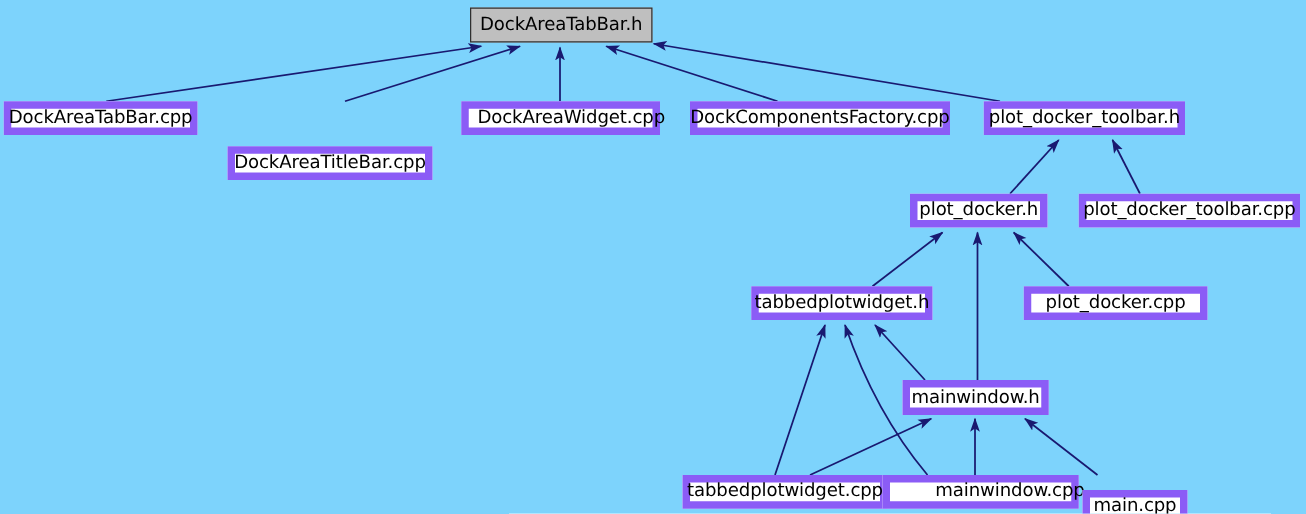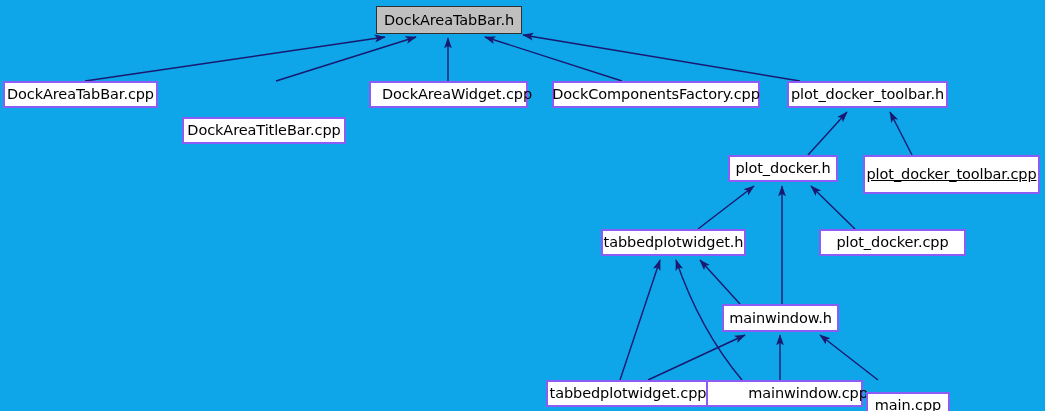--- a/index.html
+++ b/index.html
@@ -4,36 +4,36 @@
 <style>
   html, body {
     margin: 0;
     padding: 0;
     background: #ffffff;
   }
   #graph-root {
     position: relative;
     width: 1045px;
     height: 411px;
-    background: #0ea5e9;
+    background: #7dd3fc;
     font-family: "DejaVu Sans", "Liberation Sans", sans-serif;
     overflow: hidden;
   }
   #edge-layer {
     position: absolute;
     left: 0;
     top: 0;
     width: 1045px;
     height: 411px;
     pointer-events: none;
   }
   .node {
     position: absolute;
     box-sizing: border-box;
-    border: 2px solid #8b5cf6;
+    border: 6px solid #8b5cf6;
     background: #ffffff;
     color: #000000;
     font-size: 14.5px;
     line-height: 1;
     display: flex;
     align-items: center;
     justify-content: center;
     white-space: nowrap;
     letter-spacing: -0.1px;
   }
@@ -90,21 +90,21 @@
       </div>
       <div class="node" style="left: 552px; top: 81px; width: 208px; height: 27px;">
         <span class="node-label">DockComponentsFactory.cpp</span>
       </div>
       <div class="node" style="left: 787px; top: 81px; width: 161px; height: 27px;">
         <span class="node-label">plot_docker_toolbar.h</span>
       </div>
       <div class="node" style="left: 728px; top: 155px; width: 110px; height: 27px;">
         <span class="node-label">plot_docker.h</span>
       </div>
-      <div class="node" style="left: 863px; top: 155px; width: 177px; height: 39px; text-decoration: underline;">
+      <div class="node" style="left: 863px; top: 155px; width: 177px; height: 27px;">
         <span class="node-label">plot_docker_toolbar.cpp</span>
       </div>
       <div class="node" style="left: 601px; top: 229px; width: 145px; height: 27px;">
         <span class="node-label">tabbedplotwidget.h</span>
       </div>
       <div class="node" style="left: 819px; top: 229px; width: 147px; height: 27px;">
         <span class="node-label">plot_docker.cpp</span>
       </div>
       <div class="node" style="left: 722px; top: 304px; width: 117px; height: 28px;">
         <span class="node-label">mainwindow.h</span>

